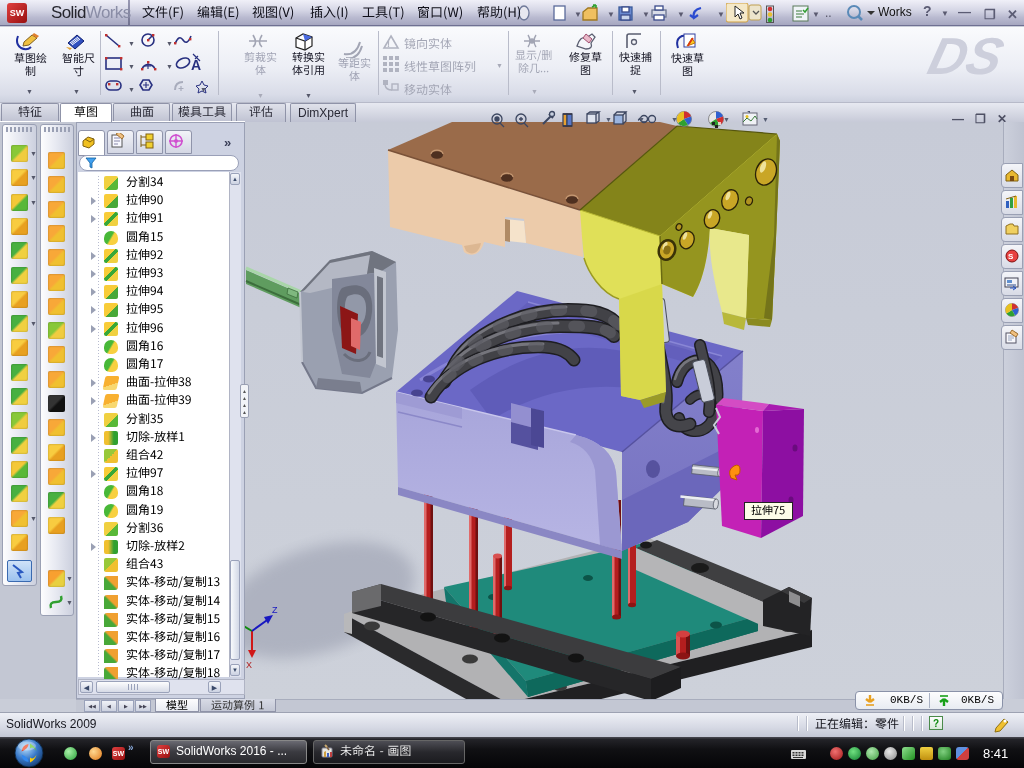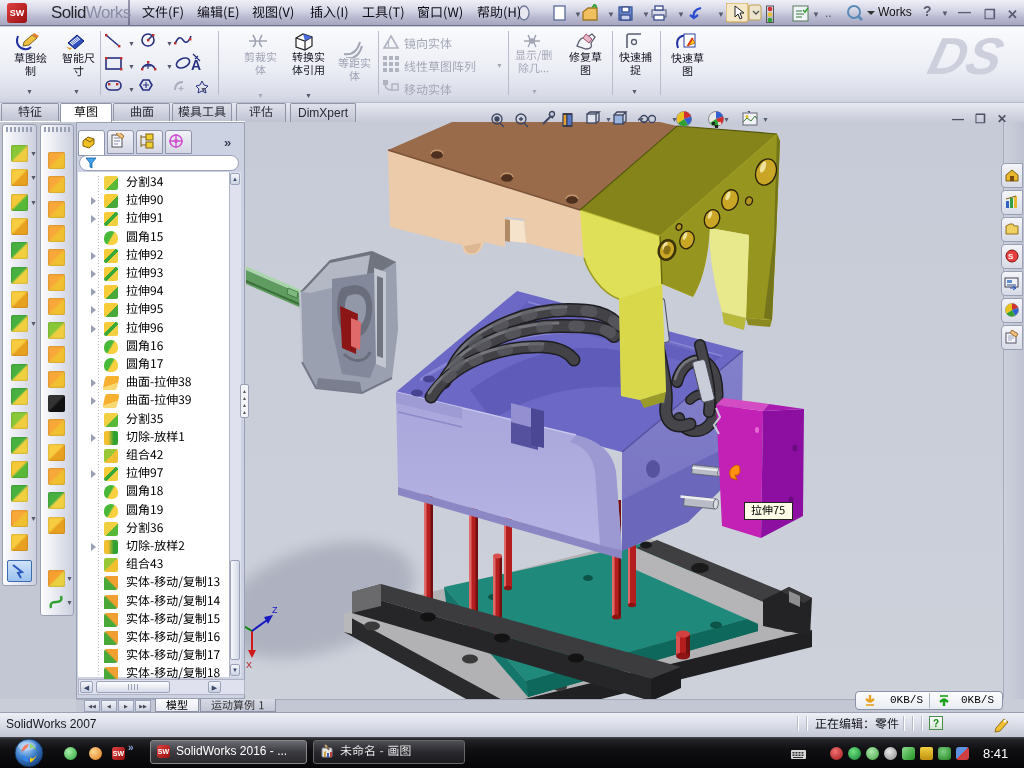--- a/index.html
+++ b/index.html
@@ -1420,21 +1420,21 @@
       <path d="M2 11 h8" stroke="#e8a020" stroke-width="1.6"></path>
     </svg>
 <div class="abs" style="left:883px;top:694px;width:40px;text-align:right;font-size:11px;color:#000;font-family:'Liberation Mono',monospace;">0KB/S</div>
 <div class="abs" style="left:929px;top:693px;width:1px;height:15px;background:#aab2c4;"></div>
 <svg class="abs" style="left:938px;top:694px" width="12" height="13" viewBox="0 0 12 13">
       <path d="M6 12 v-7 m0 0 l-4 3 m4 -3 l4 3" stroke="#18a018" stroke-width="2.4" fill="none"></path>
       <path d="M2 2 h8" stroke="#18a018" stroke-width="1.6"></path>
     </svg>
 <div class="abs" style="left:954px;top:694px;width:40px;text-align:right;font-size:11px;color:#000;font-family:'Liberation Mono',monospace;">0KB/S</div>
 <div id="statusbar" class="abs"></div>
-<div class="abs" style="left:6px;top:717px;font-size:12px;color:#15151d;">SolidWorks 2007</div>
+<div class="abs" style="left:6px;top:717px;font-size:12px;color:#15151d;">SolidWorks 2009</div>
 <div class="abs" style="left:797px;top:716px;width:2px;height:15px;background:#b8bcca;border-right:1px solid #fff;"></div>
 <div class="abs" style="left:806px;top:716px;width:2px;height:15px;background:#b8bcca;border-right:1px solid #fff;"></div>
 <div class="abs" style="left:903px;top:716px;width:2px;height:15px;background:#b8bcca;border-right:1px solid #fff;"></div>
 <div class="abs" style="left:912px;top:716px;width:2px;height:15px;background:#b8bcca;border-right:1px solid #fff;"></div>
 <div class="abs" style="left:921px;top:716px;width:2px;height:15px;background:#b8bcca;border-right:1px solid #fff;"></div>
 <svg class="abs" style="left:815.0px;top:718.0px;z-index:9;" width="85" height="15" viewBox="0 0 85 15">
       <g fill="#15151d">
         <use href="#g6b63" transform="translate(0.0,10.08) scale(0.01200,-0.01200)"></use>
         <use href="#g5728" transform="translate(12.0,10.08) scale(0.01200,-0.01200)"></use>
         <use href="#g7f16" transform="translate(24.0,10.08) scale(0.01200,-0.01200)"></use>

